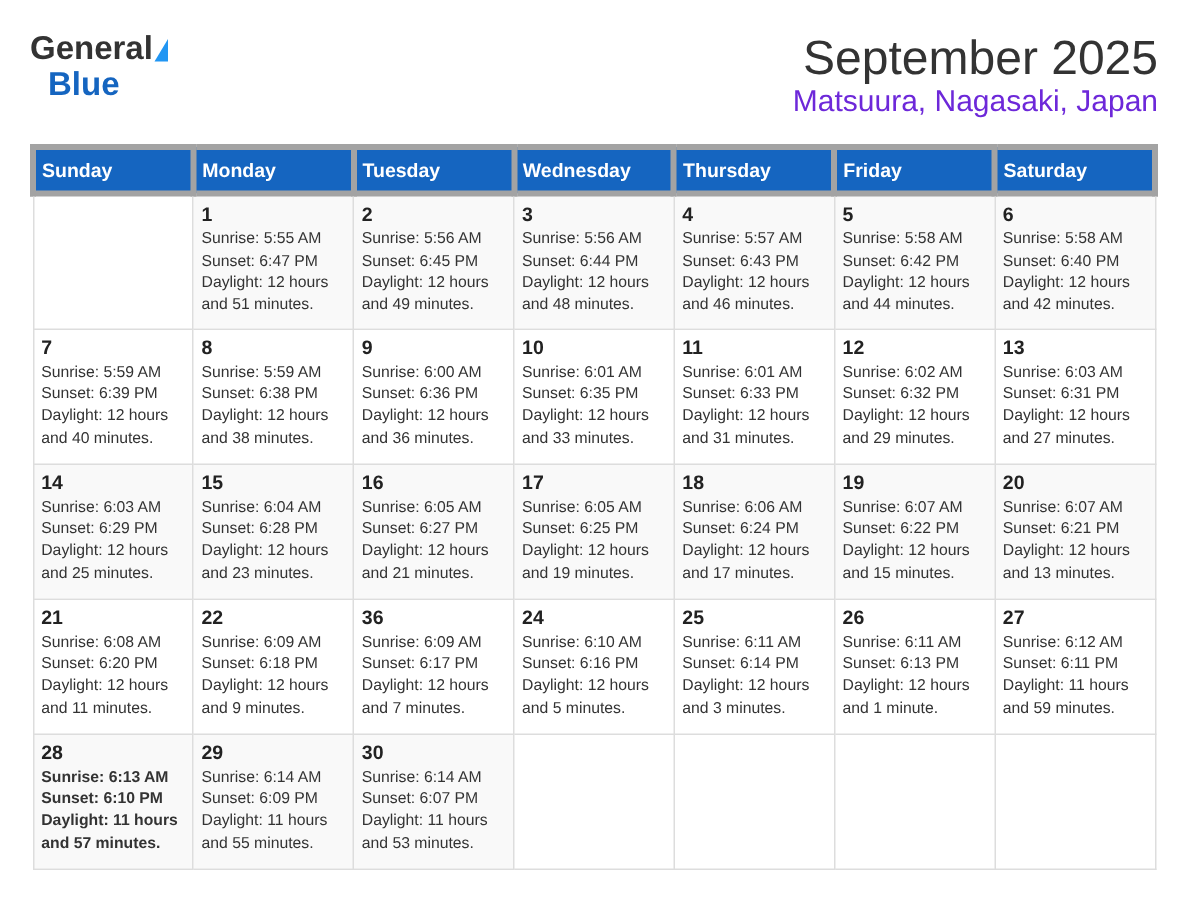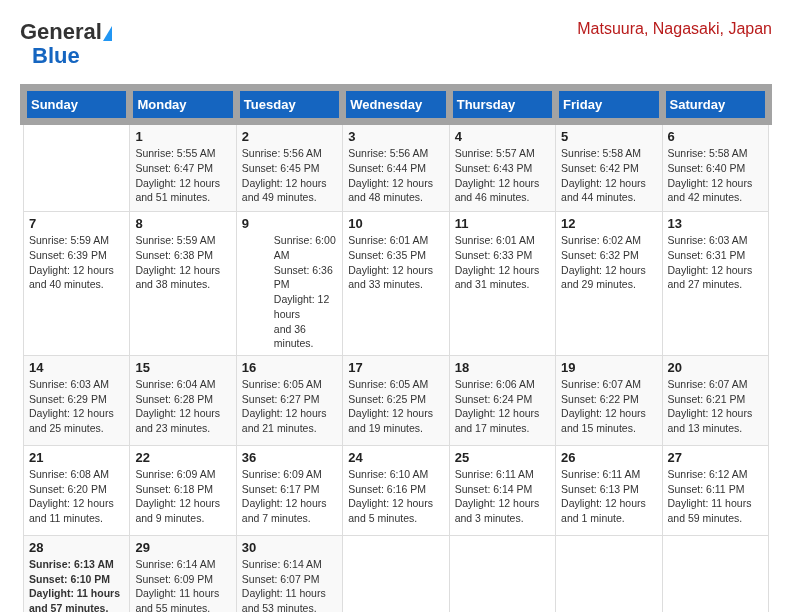--- a/index.html
+++ b/index.html
@@ -31,36 +31,36 @@
     .logo-blue { color: #1565c0; margin-left: 12px; }
     .title-block {
       text-align: right;
     }
     .month-title {
       font-size: 32px;
       color: #333;
       font-weight: normal;
     }
     .location {
-      font-size: 16px;
-      color: #b91c1c;
+      font-size: 20px;
+      color: #6d28d9;
     }
     table {
       width: 100%;
       border-collapse: collapse;
       font-size: 11px;
     }
     thead tr th {
       background-color: #1565c0;
       color: #fff;
       padding: 6px 4px;
       text-align: left;
       font-size: 13px;
       font-weight: bold;
-      border: 7px solid #a3a3a3;
+      border: 4px solid #a3a3a3;
     }
     tbody tr td {
       vertical-align: top;
       border: 1px solid #ddd;
       padding: 4px 5px;
       min-height: 80px;
       height: 90px;
       width: 14.28%;
     }
     tbody tr:nth-child(odd) td {
@@ -91,20 +91,21 @@
 <div class="header">
   <div class="logo">
     <div class="logo-text">
       <span class="logo-general">General</span><span style="display:inline-block;width:0;height:0;border-left:9px solid transparent;border-bottom:15px solid #2196F3;margin-left:1px;margin-bottom:-2px;"></span>
     </div>
     <div class="logo-text">
       <span class="logo-blue">Blue</span>
     </div>
   </div>
   <div class="title-block">
+    <div class="month-title">September 2025</div>
     <div class="location">Matsuura, Nagasaki, Japan</div>
   </div>
 </div>
 
 <table>
   <thead>
     <tr id="dow-header">
         <th>Sunday</th>
         <th>Monday</th>
         <th>Tuesday</th>
@@ -170,21 +171,21 @@
         </td>
         <td>
           <span class="day-number">8</span>
           <div class="day-info" style="white-space: pre-line;">Sunrise: 5:59 AM
 Sunset: 6:38 PM
 Daylight: 12 hours
 and 38 minutes.</div>
         </td>
         <td>
           <span class="day-number">9</span>
-          <div class="day-info" style="white-space: pre-line; margin-left: 32px;">Sunrise: 6:00 AM
+          <div class="day-info" style="white-space: pre-line;">Sunrise: 6:00 AM
 Sunset: 6:36 PM
 Daylight: 12 hours
 and 36 minutes.</div>
         </td>
         <td>
           <span class="day-number">10</span>
           <div class="day-info" style="white-space: pre-line;">Sunrise: 6:01 AM
 Sunset: 6:35 PM
 Daylight: 12 hours
 and 33 minutes.</div>

